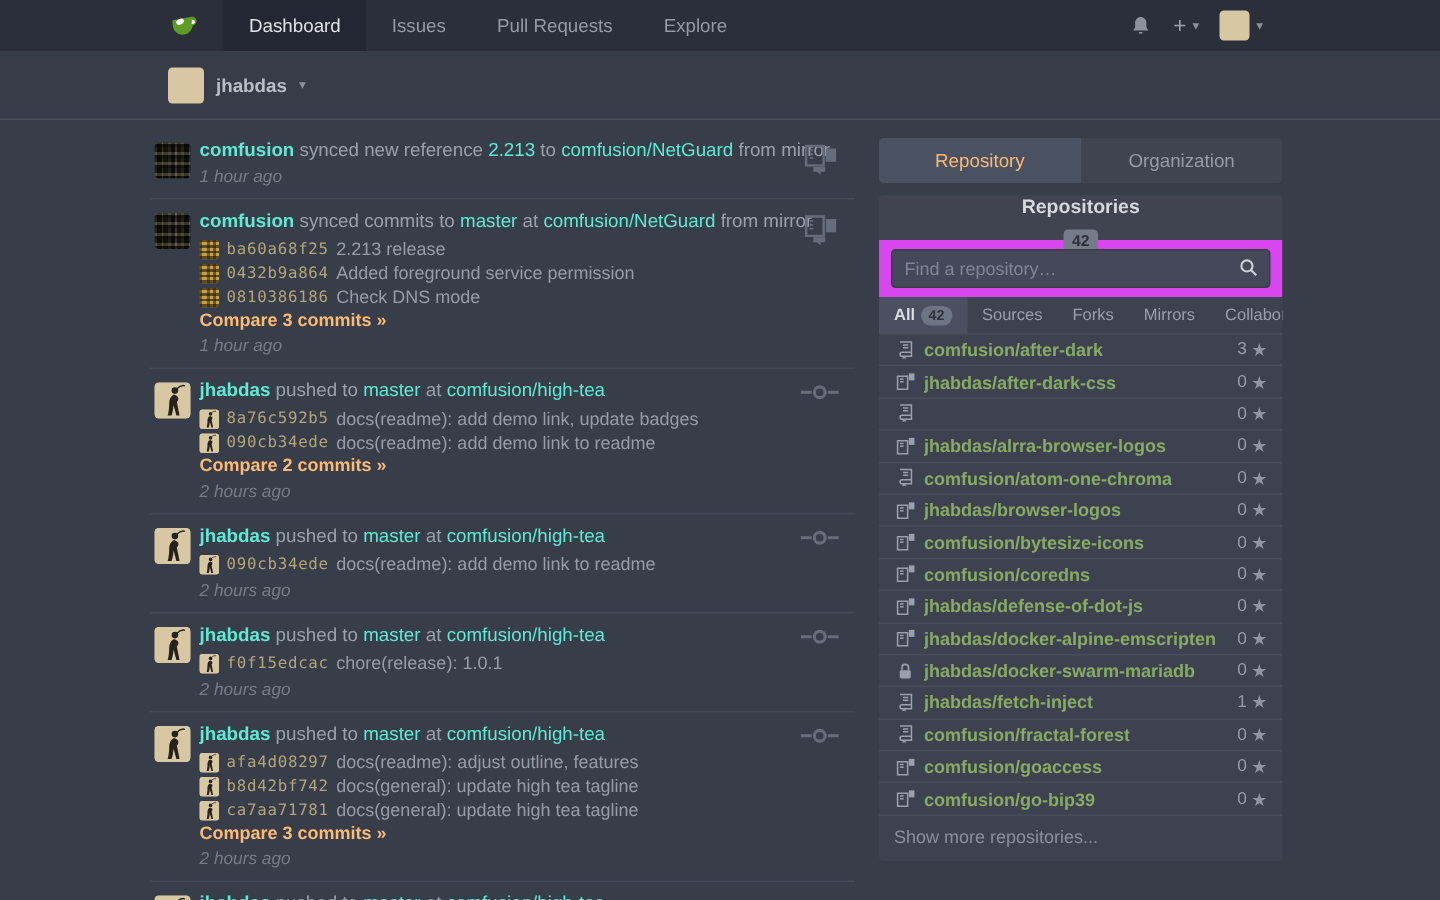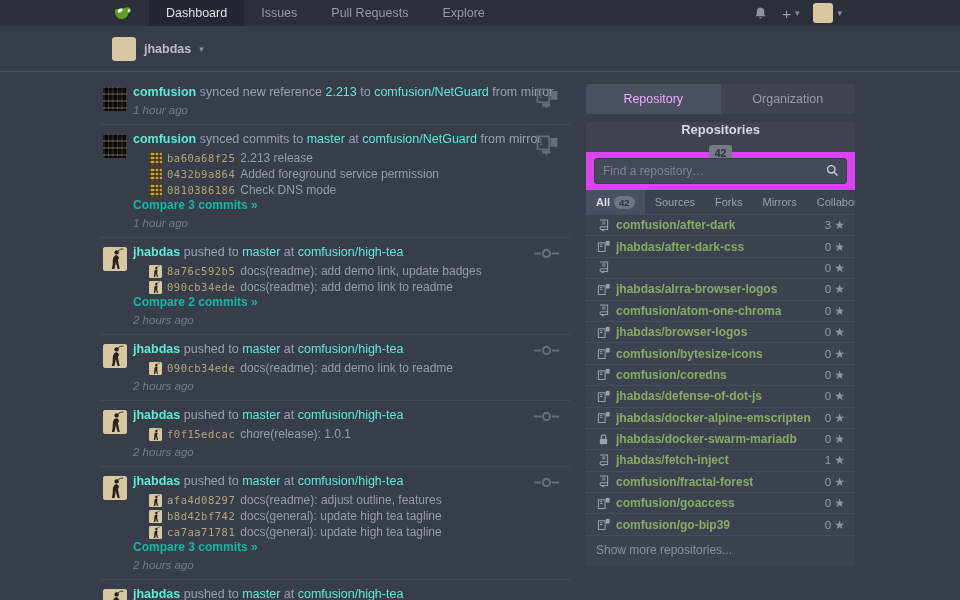--- a/index.html
+++ b/index.html
@@ -7,21 +7,21 @@
   body {
     background:#383d4a;
     font-family:"Liberation Sans","DejaVu Sans",sans-serif;
     color:#9ba1ab;
     font-size:12px;
   }
   a { text-decoration:none; cursor:pointer; }
 
   
   .navbar{
-    height:26px; background:#2b2f3a; display:flex; align-items:stretch;
+    height:34px; background:#2b2f3a; display:flex; align-items:stretch;
     padding-left:112px;
   }
   .logo{ display:flex; align-items:center; margin-right:16px; cursor:pointer; }
   .nav-items{ display:flex; align-items:stretch; }
   .nav-item{
     display:flex; align-items:center; padding:0 17px; color:#949aa6;
     font-size:12.5px; cursor:pointer;
   }
   .nav-item.active{ background:#232731; color:#dfe2e7; }
   .nav-right{ margin-left:auto; display:flex; align-items:center; padding-right:118px; gap:14px; }
@@ -64,33 +64,33 @@
   
   .feed-item{ position:relative; padding:7px 0 8px 0; border-bottom:1px solid #424856; }
   .feed-item:last-child{ border-bottom:none; }
   .feed-avatar{ position:absolute; left:3px; top:9px; width:24px; height:24px; border-radius:3px; overflow:hidden; cursor:pointer; }
   .feed-body{ margin-left:33px; }
   .feed-title{ font-size:12.5px; line-height:15px; color:#9ba1ab; }
   .feed-title .lk{ color:#5eead4;text-align:center; }
   .feed-title .lk.user{ font-weight:bold; }
   .feed-type-icon{ position:absolute; right:10px; top:9px; color:#656c7a; }
   .commits{ margin-top:3px; }
-  .commit-row{ display:flex; align-items:center; height:16px; gap:5px;margin-left:16px; }
+  .commit-row{ display:flex; align-items:center; height:16px; gap:5px; }
   .mini-avatar{ width:13px; height:13px; border-radius:2px; overflow:hidden; flex:0 0 auto; }
   .mini-avatar svg{ display:block; width:100%; height:100%; }
   .sha{ font-family:"DejaVu Sans Mono",monospace; font-size:10.5px; color:#b3a678; letter-spacing:.5px; }
   .commit-msg{ color:#979da7; font-size:12px; white-space:nowrap; overflow:hidden; }
-  .compare{ display:inline-block; color:#14b8a6; font-size:12px; line-height:15px; font-weight:bold; }
+  .compare{ display:inline-block; color:#fdba74; font-size:12px; line-height:15px; font-weight:bold; }
   .feed-time{ margin-top:4px; font-size:11.5px; line-height:12px; font-style:italic; color:#767c87; }
 
   
   .tabs{ display:flex; height:30px; border-radius:3px; overflow:hidden; margin-bottom:8px; }
   .tab{ flex:1; display:flex; align-items:center; justify-content:center; font-size:12.5px;
         background:#3f4450; color:#959ca8; cursor:pointer; }
-  .tab.active{ background:#4a5161; color:#f0abfc; }
+  .tab.active{ background:#4a5161; color:#fdba74; }
 
   .panel{ background:#3d4250; border-radius:3px; overflow:hidden; }
   .panel-header{ height:30px; background:#3f4450; display:flex; align-items:center; padding:0 10px; gap:8px;flex-direction:column; }
   .panel-title{ color:#d6d9df; font-weight:bold; font-size:13px; }
   .count-badge{ background:#757b88; color:#2c303a; font-size:10.5px; font-weight:bold;
                 padding:1.5px 6px; border-radius:3px; }
   .add-btn{ margin-left:auto; color:#87ab63; font-size:17px; font-weight:bold; line-height:1; cursor:pointer; }
 
   .search-wrap{ padding:6px 8px; background:#d946ef; }
   .search-box{ position:relative; }

